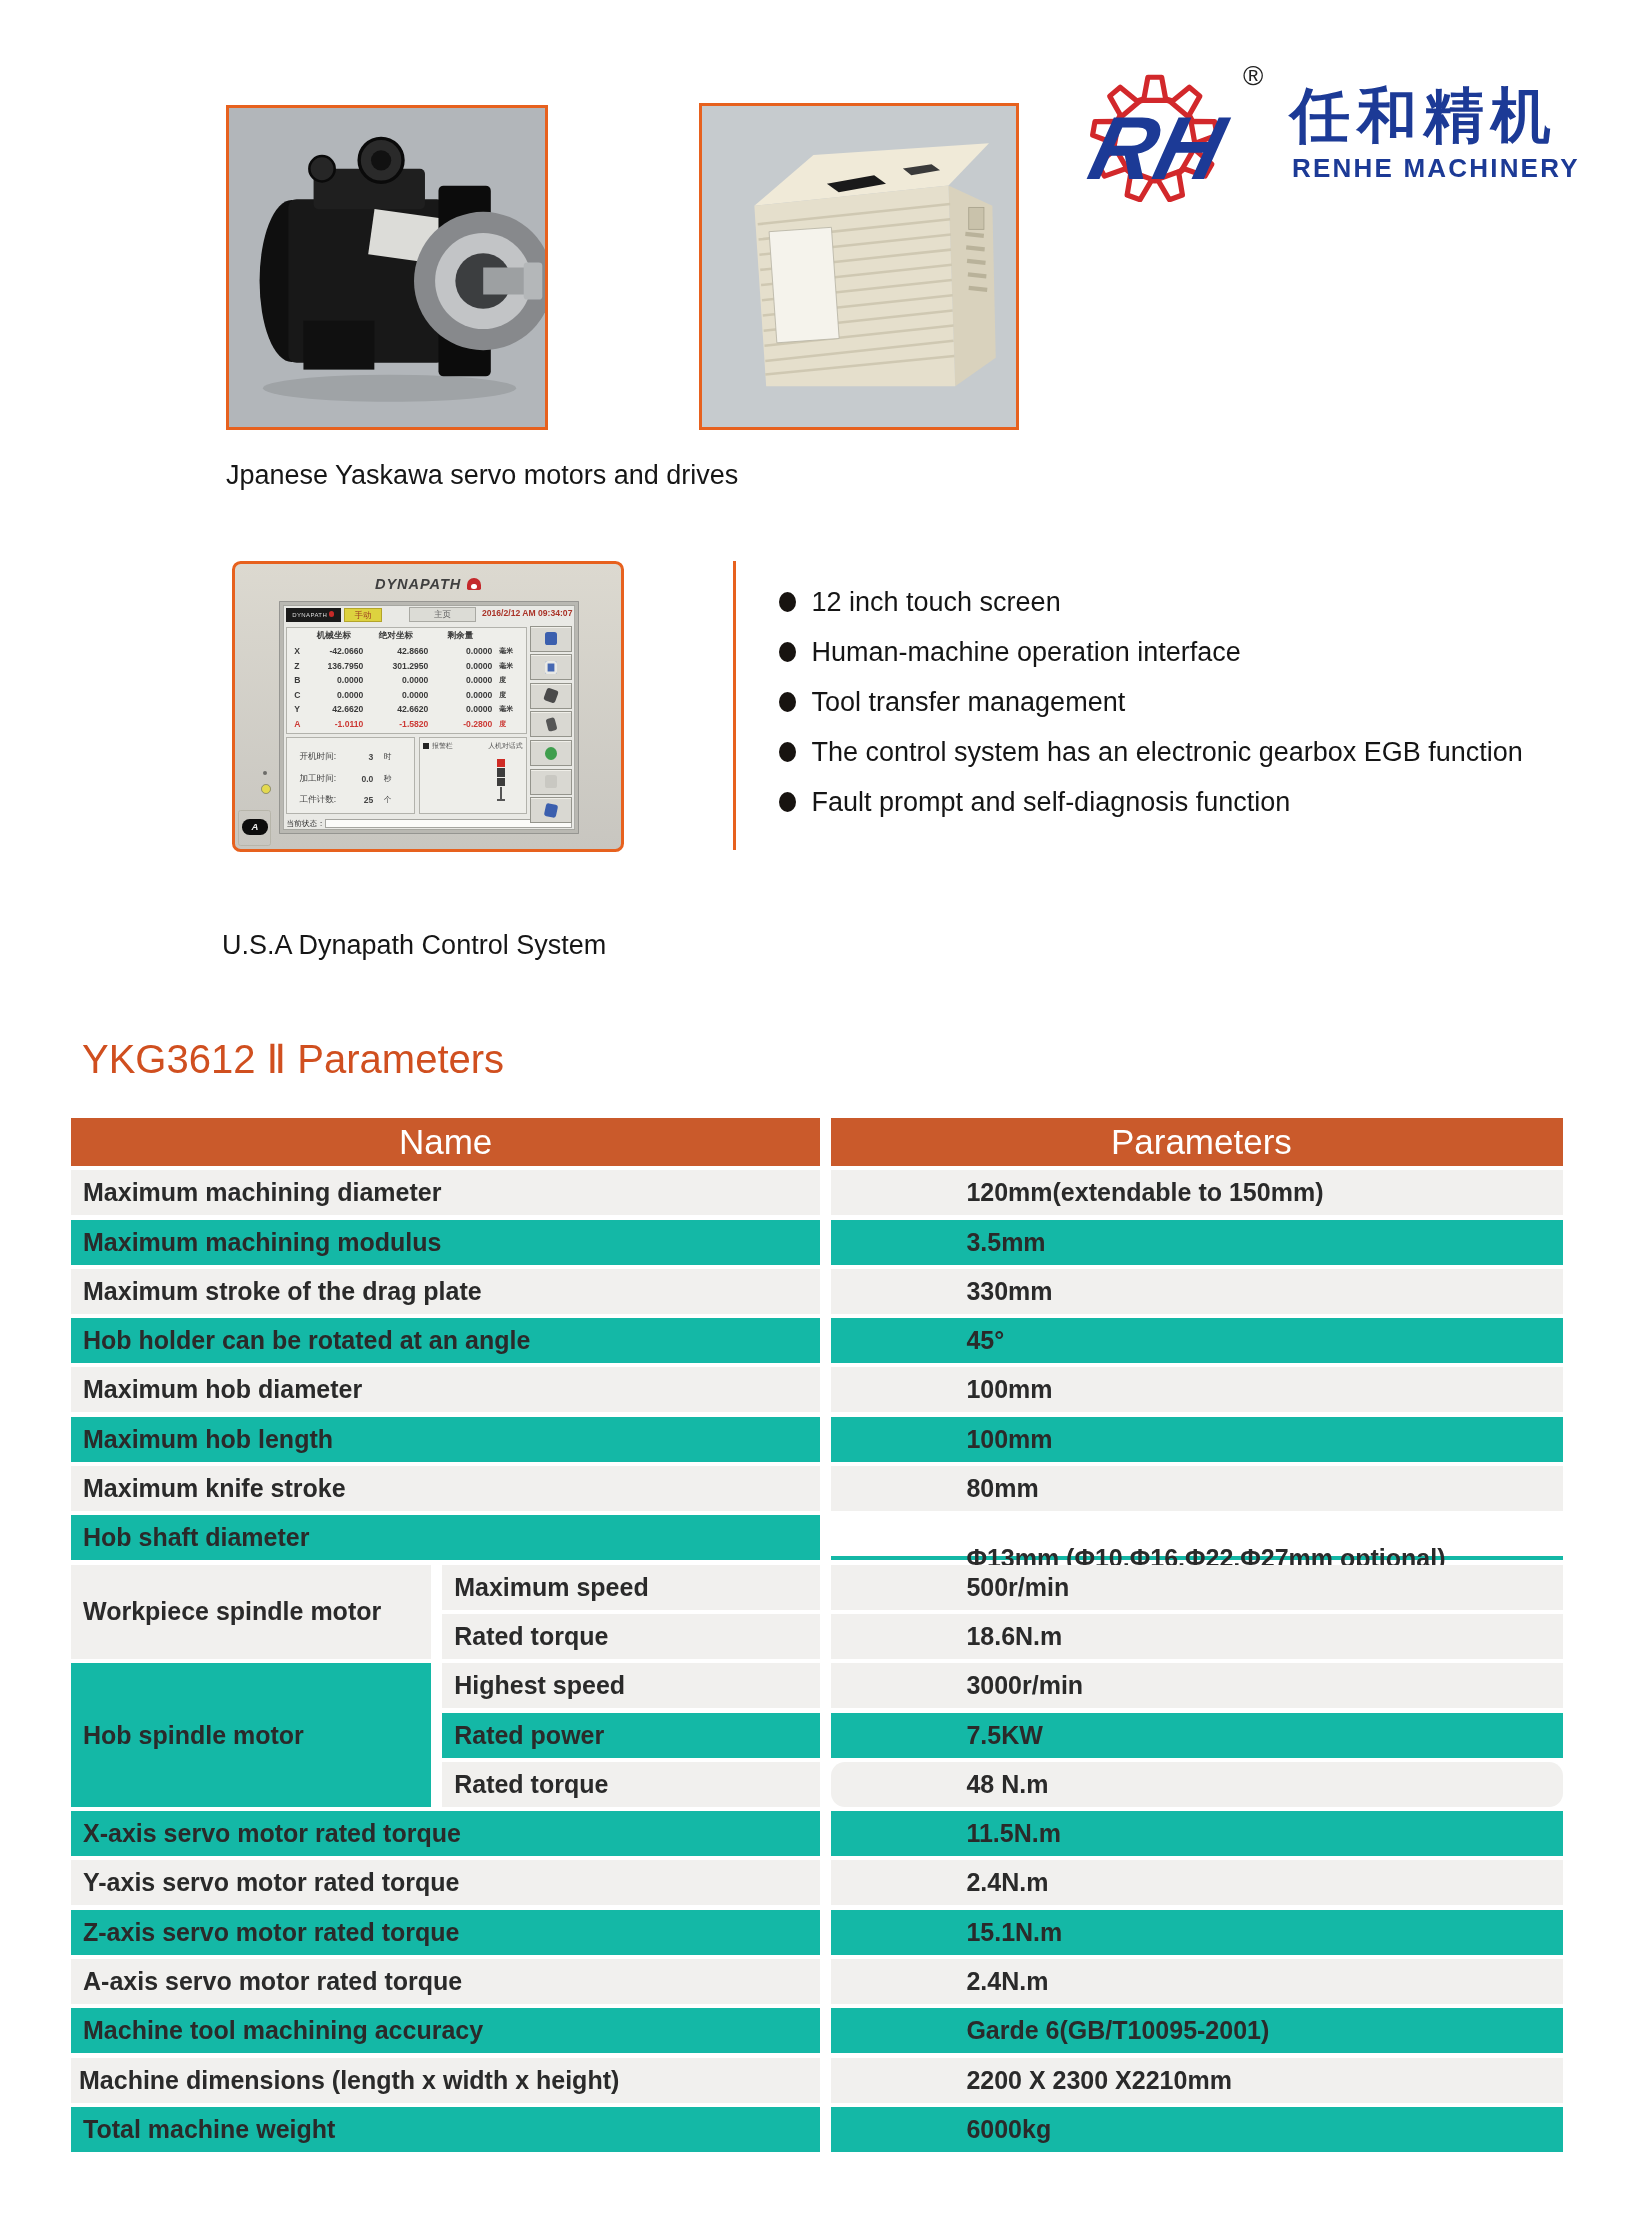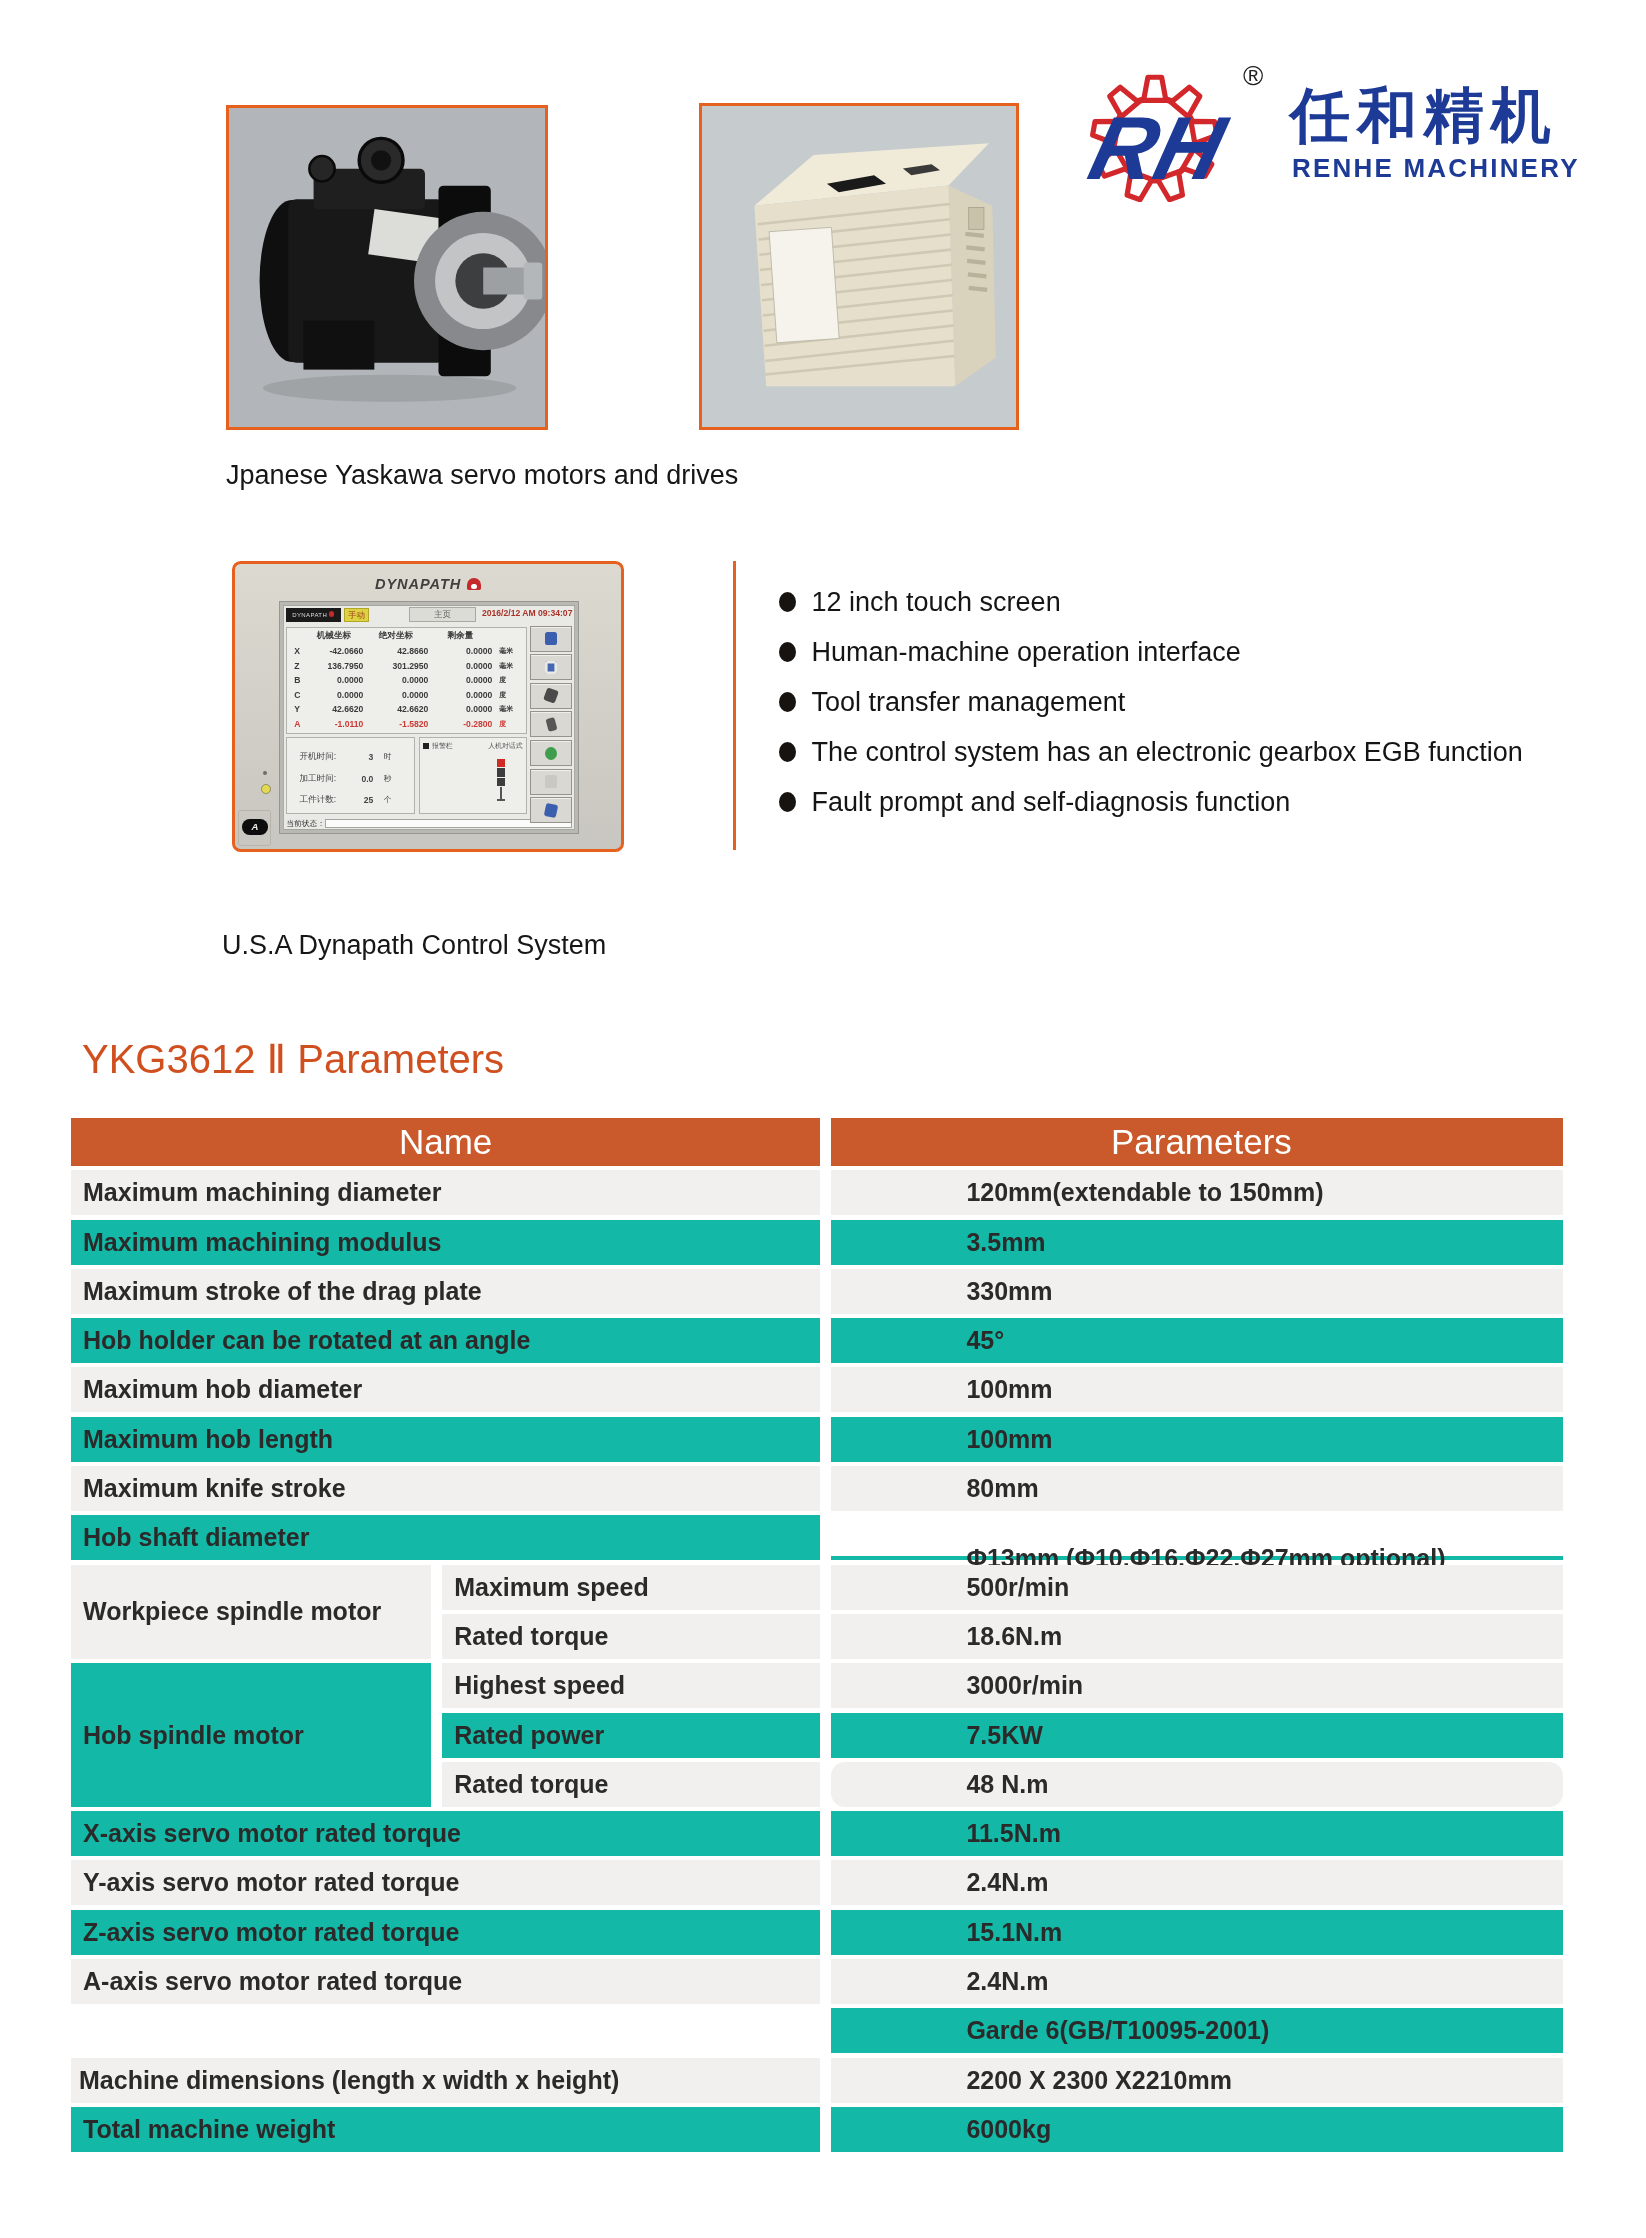--- a/index.html
+++ b/index.html
@@ -60,21 +60,21 @@
   #panel-brand .txt{font-style:italic;font-weight:bold;font-size:14.6px;letter-spacing:0.9px;color:#3f3f3f;}
   .arch{width:13.8px;height:11.2px;background:#c4292c;border-radius:6.9px 6.9px 1.7px 1.7px;position:relative;}
   .arch::after{content:"";position:absolute;left:4.3px;top:5.2px;width:5.2px;height:5.2px;background:#fff;border-radius:50%;}
 
   #screen{position:absolute;left:45px;top:38px;width:298px;height:231px;background:#e9e9e5;
           border:3.4px solid #b9b8b2;box-shadow:0 0 0 0.9px #90908c, inset 0 0 0 0.9px #a6a6a0;box-sizing:border-box;}
   #screen *{box-sizing:border-box;}
   .chip{position:absolute;left:2.6px;top:2.6px;width:55px;height:14.6px;background:#1a1a1a;color:#ddd;
         font-size:6px;line-height:14.6px;text-align:center;letter-spacing:0.4px;}
   .chip i{display:inline-block;width:5.2px;height:5.2px;border-radius:50%;background:#c62a28;margin-left:1.7px;}
-  .tab-manual{position:absolute;left:61px;top:2.6px;width:25px;height:14.6px;background:#ddd23f;border:0.9px solid #b3a42a;
+  .tab-manual{position:absolute;left:61px;top:2.6px;width:38px;height:14.6px;background:#ddd23f;border:0.9px solid #b3a42a;
         font-size:8.6px;line-height:13px;text-align:center;color:#a04222;}
   .tab-home{position:absolute;left:126px;top:1.7px;width:67px;height:15.5px;background:#dcdcd6;border:0.9px solid #a9a9a3;
         font-size:8.6px;line-height:13.8px;text-align:center;color:#666;}
   .datetime{position:absolute;right:2.6px;top:3.4px;font-size:8.6px;font-weight:bold;color:#aa3328;white-space:nowrap;}
 
   .coords{position:absolute;left:3.4px;top:21.5px;width:241px;height:107px;background:#eeeeea;border:0.9px solid #b2b2ac;padding-top:1.7px;}
   .axrow{display:flex;height:14.6px;align-items:center;font-size:8.6px;font-weight:bold;color:#3a3a3a;}
   .axrow .ax{width:17px;padding-left:6.9px;}
   .axrow .m{width:59px;text-align:right;}
   .axrow .a{width:65px;text-align:right;}
@@ -401,19 +401,20 @@
   <div class="cell val L" style="grid-row:14;border-radius:14px;">48 N.m</div>
 
   <div class="cell name D" style="grid-row:15;">X-axis servo motor rated torque</div>
   <div class="cell val D" style="grid-row:15;">11.5N.m</div>
   <div class="cell name L" style="grid-row:16;">Y-axis servo motor rated torque</div>
   <div class="cell val L" style="grid-row:16;">2.4N.m</div>
   <div class="cell name D" style="grid-row:17;">Z-axis servo motor rated torque</div>
   <div class="cell val D" style="grid-row:17;">15.1N.m</div>
   <div class="cell name L" style="grid-row:18;">A-axis servo motor rated torque</div>
   <div class="cell val L" style="grid-row:18;">2.4N.m</div>
+  <div class="cell name D" style="grid-row:19;">Machine tool machining accuracy</div>
   <div class="cell val D" style="grid-row:19;">Garde 6(GB/T10095-2001)</div>
   <div class="cell name L" style="grid-row:20;padding-left:8px;">Machine dimensions (length x width x height)</div>
   <div class="cell val L" style="grid-row:20;">2200 X 2300 X2210mm</div>
   <div class="cell name D" style="grid-row:21;">Total machine weight</div>
   <div class="cell val D" style="grid-row:21;">6000kg</div>
 </div>
 
 
 </body></html>

